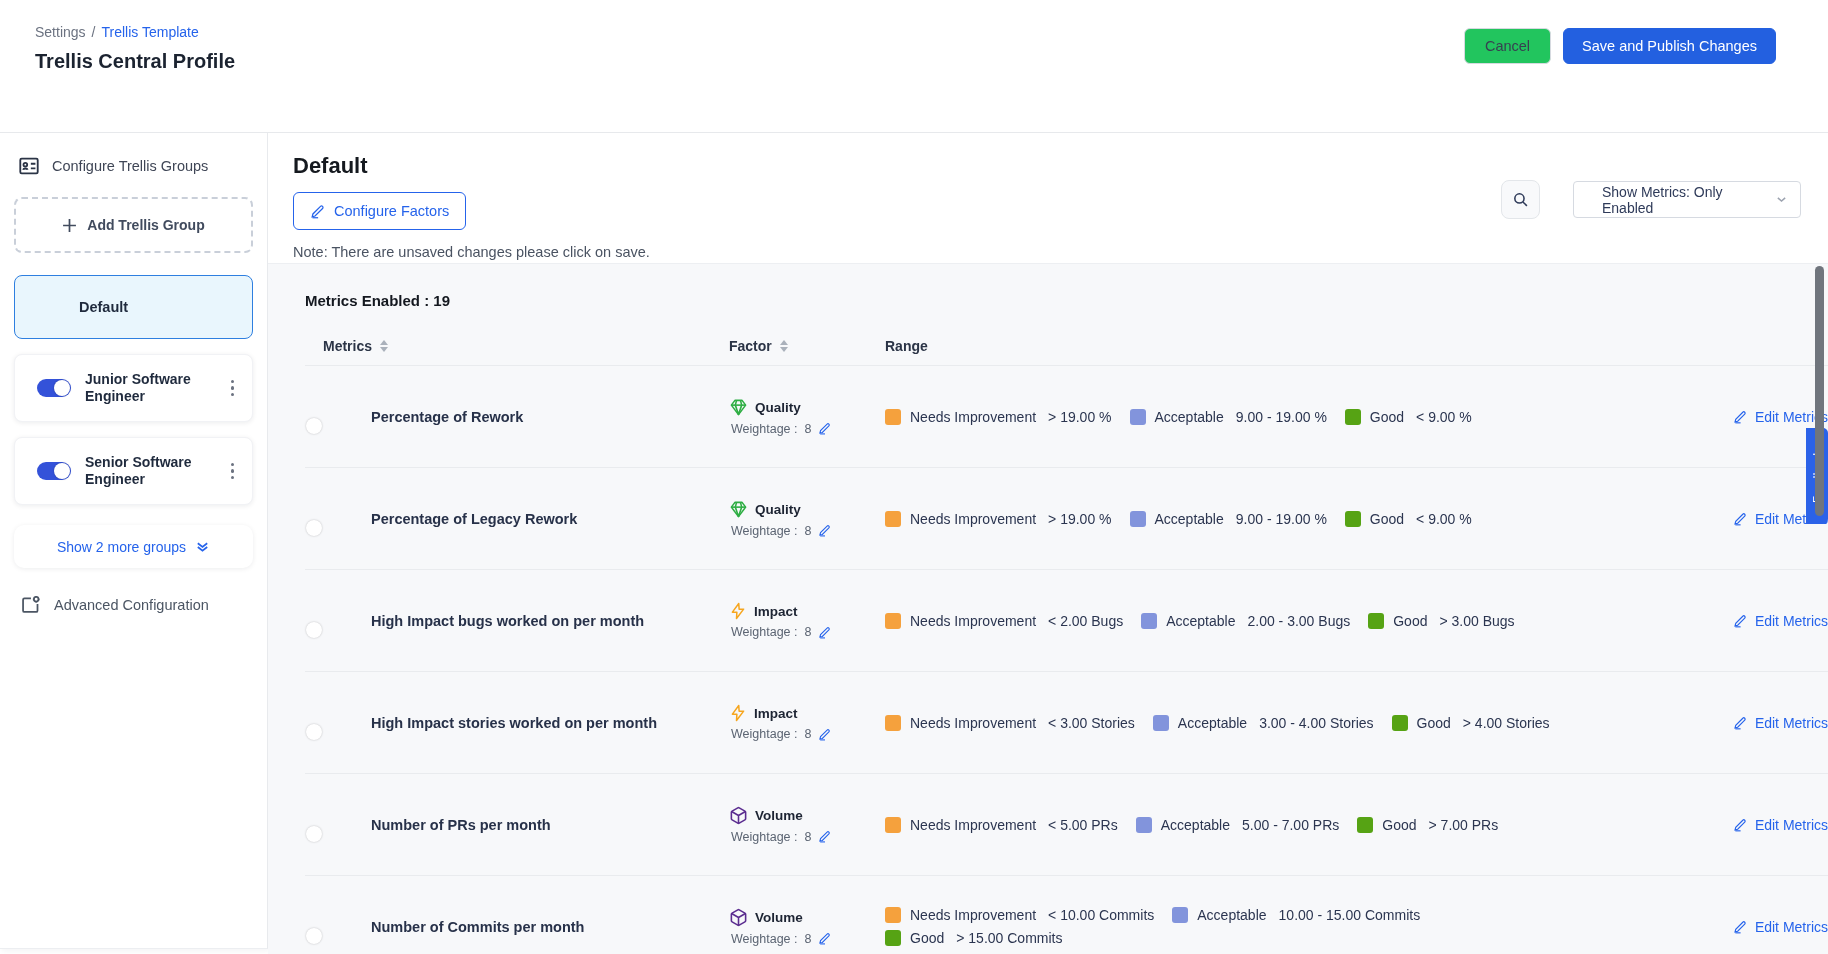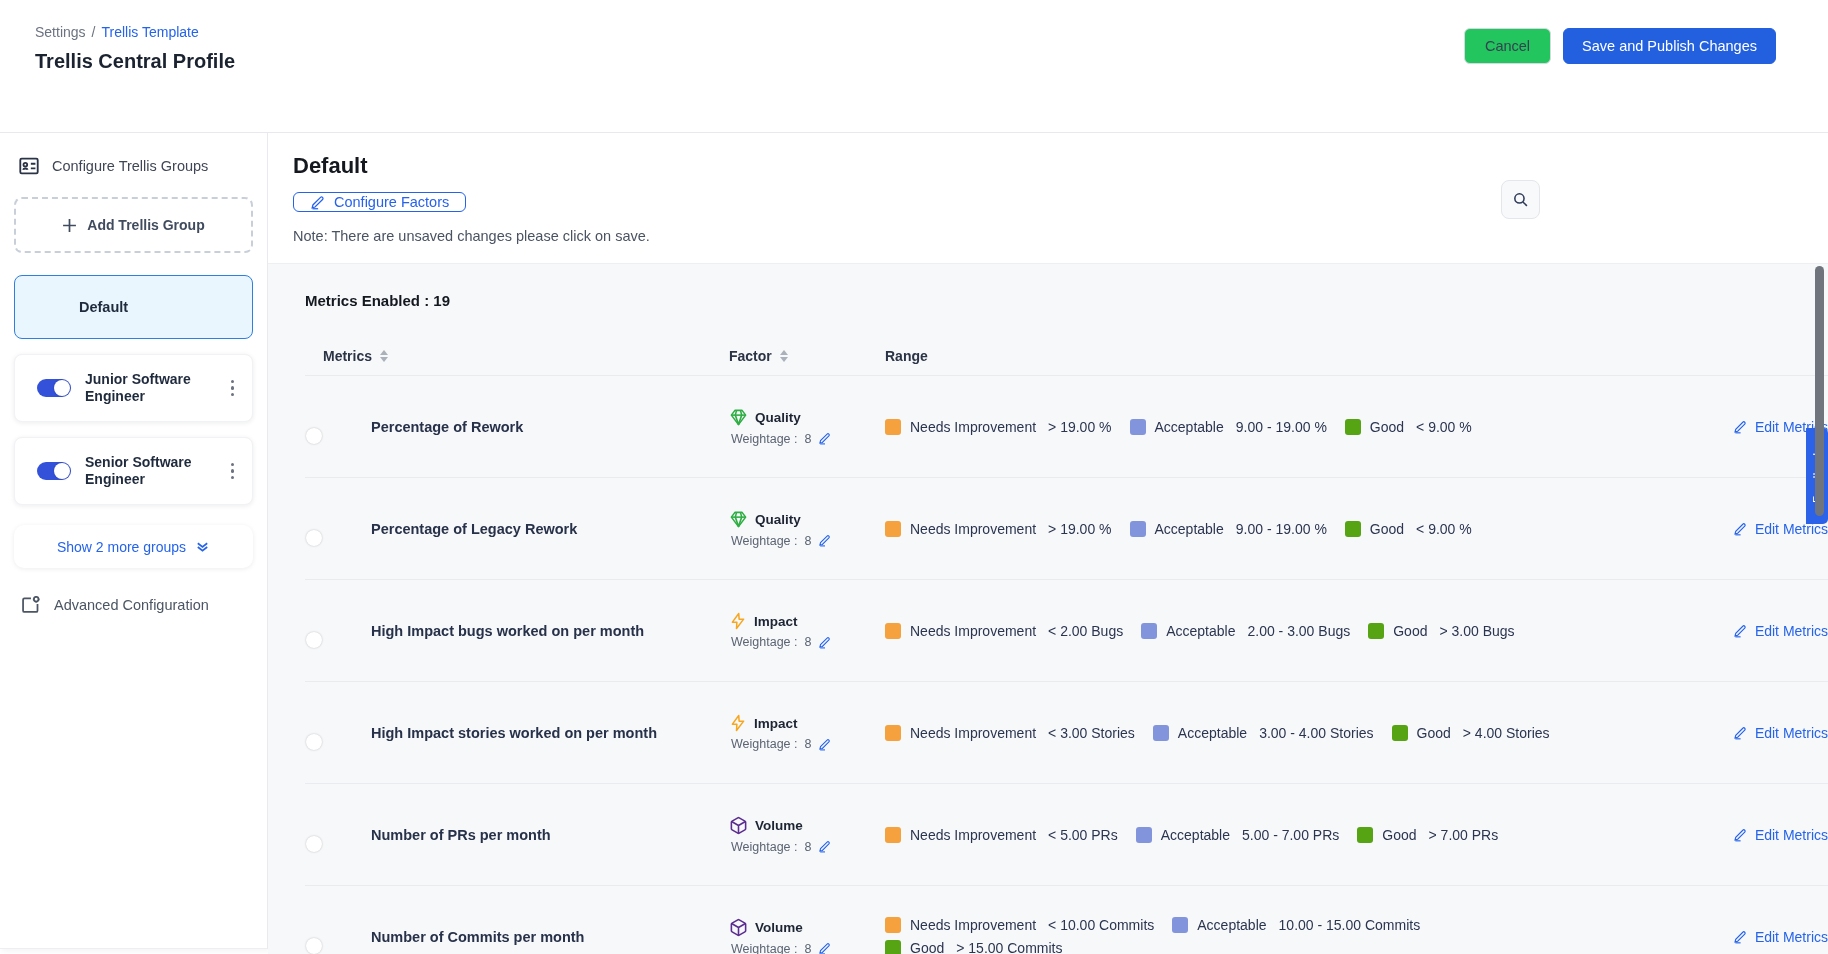--- a/index.html
+++ b/index.html
@@ -47,37 +47,37 @@
     align-items:center; justify-content:center; gap:9px; background:#fff;
     box-shadow:0 1px 5px rgba(15,23,42,.08); color:#2563eb; font-size:14px; cursor:pointer; }
   .advanced { display:flex; align-items:center; gap:13px; color:#4b5563; font-size:14.5px;
     margin:26px 0 0 6px; cursor:pointer; }
 
   
   .main { flex:1; position:relative; background:#fff; }
   .main-top { padding:20px 0 0 25px; height:130px; }
   .group-title { font-size:22px; font-weight:700; color:#15191f; }
   .configure-btn { margin-top:13px; display:inline-flex; align-items:center; gap:9px;
-    color:#2563eb; border:1px solid #2563eb; border-radius:6px; padding:1px 16px;
+    color:#2563eb; border:1px solid #2563eb; border-radius:6px; padding:10px 16px;
     font-size:14.5px; background:#fff; cursor:pointer; }
   .note { margin-top:14px; font-size:14.5px; color:#4a5362; }
   .search-btn { position:absolute; top:47px; right:288px; width:39px; height:39px;
     border:1px solid #e3e6ea; border-radius:8px; background:#f8f9fb; display:flex;
     align-items:center; justify-content:center; cursor:pointer; }
   .filter-dd { position:absolute; top:48px; right:27px; width:228px; height:37px;
     border:1px solid #d6dae1; border-radius:4px; background:#fff; display:flex;
     align-items:center; padding:0 12px 0 28px; cursor:pointer; }
   .filter-dd .dd-label { font-size:14px; color:#2e3a59; }
   .filter-dd .chev { margin-left:auto; }
 
   
   .table-section { background:#f7f8fa; border-top:1px solid #edeff2; height:707px;
     padding-left:37px; overflow:hidden; }
   .metrics-enabled { padding-top:28px; font-size:15px; font-weight:700; color:#14181f; }
-  .thead { display:flex; align-items:center; padding-left:18px; margin-top:34px;
+  .thead { display:flex; align-items:center; padding-left:18px; margin-top:24px;
     color:#2b3446; font-weight:700; font-size:14px; height:26px; }
   .th-metrics { width:406px; display:flex; align-items:center; gap:8px; }
   .th-factor { width:156px; display:flex; align-items:center; gap:8px; }
   .sorter { display:flex; flex-direction:column; gap:2px; cursor:pointer; }
   .sorter i { width:0; height:0; border-left:4px solid transparent; border-right:4px solid transparent; }
   .sorter .up { border-bottom:5px solid #aab1bb; }
   .sorter .dn { border-top:5px solid #aab1bb; }
   .rows { margin-top:6px; }
   .mrow { display:flex; align-items:center; height:102px; border-top:1px solid #e9ebee;
     padding-left:18px; }
@@ -209,20 +209,28 @@
 
     <div class="search-btn">
       <span>
         <svg width="17" height="17" viewBox="0 0 24 24" fill="none" stroke="#2e3a59" stroke-width="2.2">
           <circle cx="10.5" cy="10.5" r="6.5"></circle>
             <path d="M15.5 15.5L21 21"></path>
         </svg>
       </span>
     </div>
 
+    <div class="filter-dd">
+      <span class="dd-label">Show Metrics: Only Enabled</span>
+      <span class="chev">
+        <svg width="13" height="13" viewBox="0 0 16 16" fill="none" stroke="#9ca3af" stroke-width="1.8">
+            <path d="M3.5 6l4.5 4 4.5-4"></path>
+          </svg>
+      </span>
+    </div>
 
     <div class="table-section">
       <div class="metrics-enabled">Metrics Enabled : 19</div>
 
       <div class="thead">
         <div class="th-metrics">
           <span>Metrics</span>
           <span class="sorter">
               <i class="up"></i>
               <i class="dn"></i>

